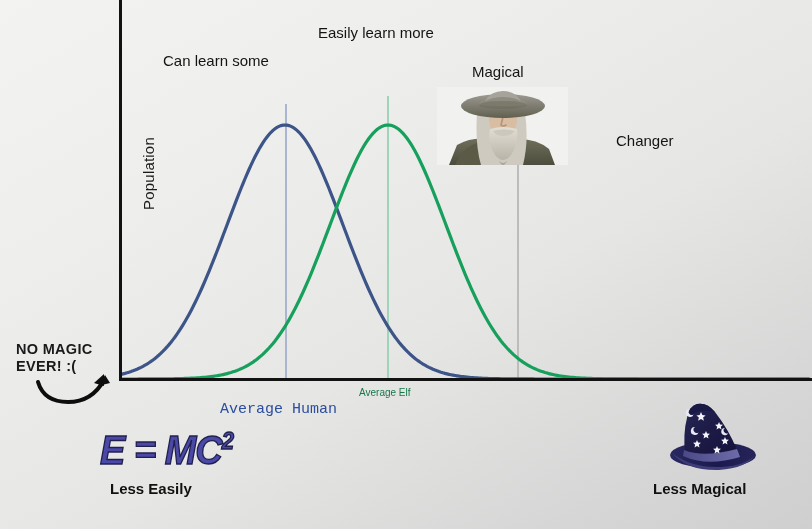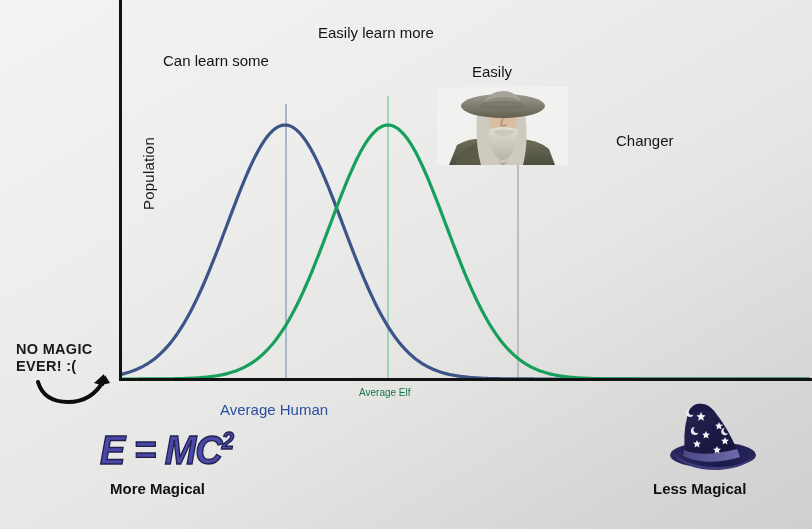--- a/index.html
+++ b/index.html
@@ -78,20 +78,21 @@
   .lbl-easily    { left: 318px; top: 24px; }
   .lbl-gandalf   { left: 472px; top: 63px; }
   .lbl-changer   { left: 616px; top: 132px; }
 
   .lbl-avg-human {
     position: absolute;
     left: 220px; top: 401px;
     font-size: 15px;
     color: #2b4ea0;
     white-space: nowrap;
+    font-family: Liberation Mono, monospace;
   }
   .lbl-avg-elf {
     position: absolute;
     left: 359px; top: 387px;
     font-size: 10px;
     color: #16774b;
     white-space: nowrap;
   }
 
   
@@ -170,21 +171,21 @@
     <path id="curve-human" fill="none" stroke="#3c5488" stroke-width="3.2" stroke-linecap="round" d="M121.0 374.34 L123.0 373.86 L125.0 373.35 L127.0 372.79 L129.0 372.18 L131.0 371.52 L133.0 370.81 L135.0 370.04 L137.0 369.21 L139.0 368.31 L141.0 367.35 L143.0 366.32 L145.0 365.21 L147.0 364.02 L149.0 362.75 L151.0 361.39 L153.0 359.94 L155.0 358.40 L157.0 356.75 L159.0 355.01 L161.0 353.16 L163.0 351.20 L165.0 349.12 L167.0 346.93 L169.0 344.62 L171.0 342.19 L173.0 339.63 L175.0 336.95 L177.0 334.13 L179.0 331.19 L181.0 328.11 L183.0 324.89 L185.0 321.54 L187.0 318.06 L189.0 314.44 L191.0 310.69 L193.0 306.81 L195.0 302.80 L197.0 298.66 L199.0 294.39 L201.0 290.00 L203.0 285.50 L205.0 280.89 L207.0 276.17 L209.0 271.36 L211.0 266.45 L213.0 261.45 L215.0 256.39 L217.0 251.25 L219.0 246.06 L221.0 240.82 L223.0 235.55 L225.0 230.25 L227.0 224.94 L229.0 219.63 L231.0 214.33 L233.0 209.06 L235.0 203.83 L237.0 198.65 L239.0 193.54 L241.0 188.51 L243.0 183.58 L245.0 178.76 L247.0 174.06 L249.0 169.50 L251.0 165.10 L253.0 160.86 L255.0 156.80 L257.0 152.94 L259.0 149.28 L261.0 145.84 L263.0 142.63 L265.0 139.66 L267.0 136.94 L269.0 134.48 L271.0 132.29 L273.0 130.38 L275.0 128.75 L277.0 127.40 L279.0 126.36 L281.0 125.60 L283.0 125.15 L285.0 125.00 L287.0 125.15 L289.0 125.60 L291.0 126.36 L293.0 127.40 L295.0 128.75 L297.0 130.38 L299.0 132.29 L301.0 134.48 L303.0 136.94 L305.0 139.66 L307.0 142.63 L309.0 145.84 L311.0 149.28 L313.0 152.94 L315.0 156.80 L317.0 160.86 L319.0 165.10 L321.0 169.50 L323.0 174.06 L325.0 178.76 L327.0 183.58 L329.0 188.51 L331.0 193.54 L333.0 198.65 L335.0 203.83 L337.0 209.06 L339.0 214.33 L341.0 219.63 L343.0 224.94 L345.0 230.25 L347.0 235.55 L349.0 240.82 L351.0 246.06 L353.0 251.25 L355.0 256.39 L357.0 261.45 L359.0 266.45 L361.0 271.36 L363.0 276.17 L365.0 280.89 L367.0 285.50 L369.0 290.00 L371.0 294.39 L373.0 298.66 L375.0 302.80 L377.0 306.81 L379.0 310.69 L381.0 314.44 L383.0 318.06 L385.0 321.54 L387.0 324.89 L389.0 328.11 L391.0 331.19 L393.0 334.13 L395.0 336.95 L397.0 339.63 L399.0 342.19 L401.0 344.62 L403.0 346.93 L405.0 349.12 L407.0 351.20 L409.0 353.16 L411.0 355.01 L413.0 356.75 L415.0 358.40 L417.0 359.94 L419.0 361.39 L421.0 362.75 L423.0 364.02 L425.0 365.21 L427.0 366.32 L429.0 367.35 L431.0 368.31 L433.0 369.21 L435.0 370.04 L437.0 370.81 L439.0 371.52 L441.0 372.18 L443.0 372.79 L445.0 373.35 L447.0 373.86 L449.0 374.34 L451.0 374.77 L453.0 375.17 L455.0 375.54 L457.0 375.87 L459.0 376.18 L461.0 376.46 L463.0 376.71 L465.0 376.94 L467.0 377.15 L469.0 377.34 L471.0 377.52 L473.0 377.67 L475.0 377.81 L477.0 377.94 L479.0 378.06 L481.0 378.16 L483.0 378.25 L485.0 378.34 L487.0 378.41 L489.0 378.48 L491.0 378.54 L493.0 378.59 L495.0 378.64 L497.0 378.68 L499.0 378.72 L501.0 378.75 L503.0 378.78 L505.0 378.81 L507.0 378.83 L509.0 378.85 L511.0 378.87 L513.0 378.89 L515.0 378.90 L517.0 378.91 L519.0 378.93 L521.0 378.94 L523.0 378.94 L525.0 378.95 L527.0 378.96 L529.0 378.96 L531.0 378.97 L533.0 378.97 L535.0 378.98 L537.0 378.98 L539.0 378.98 L541.0 378.99 L543.0 378.99 L545.0 378.99 L547.0 378.99 L549.0 378.99 L551.0 378.99 L553.0 378.99 L555.0 378.99 L557.0 379.00 L559.0 379.00 L561.0 379.00 L563.0 379.00 L565.0 379.00 L567.0 379.00 L569.0 379.00 L571.0 379.00 L573.0 379.00 L575.0 379.00 L577.0 379.00 L579.0 379.00 L581.0 379.00 L583.0 379.00 L585.0 379.00 L587.0 379.00 L589.0 379.00 L591.0 379.00 L593.0 379.00 L595.0 379.00 L597.0 379.00 L599.0 379.00 L601.0 379.00 L603.0 379.00 L605.0 379.00 L607.0 379.00 L609.0 379.00 L611.0 379.00 L613.0 379.00 L615.0 379.00 L617.0 379.00 L619.0 379.00 L621.0 379.00 L623.0 379.00 L625.0 379.00 L627.0 379.00 L629.0 379.00 L631.0 379.00 L633.0 379.00 L635.0 379.00 L637.0 379.00 L639.0 379.00 L641.0 379.00 L643.0 379.00 L645.0 379.00 L647.0 379.00 L649.0 379.00 L651.0 379.00 L653.0 379.00 L655.0 379.00 L657.0 379.00 L659.0 379.00 L661.0 379.00 L663.0 379.00 L665.0 379.00 L667.0 379.00 L669.0 379.00 L671.0 379.00 L673.0 379.00 L675.0 379.00 L677.0 379.00 L679.0 379.00 L681.0 379.00 L683.0 379.00 L685.0 379.00 L687.0 379.00 L689.0 379.00 L691.0 379.00 L693.0 379.00 L695.0 379.00 L697.0 379.00 L699.0 379.00 L701.0 379.00 L703.0 379.00 L705.0 379.00 L707.0 379.00 L709.0 379.00 L711.0 379.00 L713.0 379.00 L715.0 379.00 L717.0 379.00 L719.0 379.00 L721.0 379.00 L723.0 379.00 L725.0 379.00 L727.0 379.00 L729.0 379.00 L731.0 379.00 L733.0 379.00 L735.0 379.00 L737.0 379.00 L739.0 379.00 L741.0 379.00 L743.0 379.00 L745.0 379.00 L747.0 379.00 L749.0 379.00 L751.0 379.00 L753.0 379.00 L755.0 379.00 L757.0 379.00 L759.0 379.00 L761.0 379.00 L763.0 379.00 L765.0 379.00 L767.0 379.00 L769.0 379.00 L771.0 379.00 L773.0 379.00 L775.0 379.00 L777.0 379.00 L779.0 379.00 L781.0 379.00 L783.0 379.00 L785.0 379.00 L787.0 379.00 L789.0 379.00 L791.0 379.00 L793.0 379.00 L795.0 379.00 L797.0 379.00 L799.0 379.00 L801.0 379.00 L803.0 379.00 L805.0 379.00 L807.0 379.00 L809.0 379.00"></path>
     <path id="curve-elf" fill="none" stroke="#16a05c" stroke-width="3.2" stroke-linecap="round" d="M121.0 378.99 L123.0 378.99 L125.0 378.99 L127.0 378.99 L129.0 378.99 L131.0 378.99 L133.0 378.98 L135.0 378.98 L137.0 378.98 L139.0 378.97 L141.0 378.97 L143.0 378.97 L145.0 378.96 L147.0 378.95 L149.0 378.95 L151.0 378.94 L153.0 378.93 L155.0 378.92 L157.0 378.91 L159.0 378.90 L161.0 378.88 L163.0 378.86 L165.0 378.84 L167.0 378.82 L169.0 378.80 L171.0 378.77 L173.0 378.74 L175.0 378.70 L177.0 378.66 L179.0 378.62 L181.0 378.56 L183.0 378.51 L185.0 378.44 L187.0 378.37 L189.0 378.29 L191.0 378.21 L193.0 378.11 L195.0 378.00 L197.0 377.88 L199.0 377.74 L201.0 377.60 L203.0 377.43 L205.0 377.25 L207.0 377.05 L209.0 376.83 L211.0 376.59 L213.0 376.32 L215.0 376.03 L217.0 375.71 L219.0 375.36 L221.0 374.98 L223.0 374.56 L225.0 374.10 L227.0 373.61 L229.0 373.07 L231.0 372.49 L233.0 371.85 L235.0 371.17 L237.0 370.43 L239.0 369.63 L241.0 368.77 L243.0 367.84 L245.0 366.84 L247.0 365.77 L249.0 364.62 L251.0 363.39 L253.0 362.08 L255.0 360.68 L257.0 359.18 L259.0 357.59 L261.0 355.90 L263.0 354.10 L265.0 352.19 L267.0 350.18 L269.0 348.04 L271.0 345.79 L273.0 343.42 L275.0 340.93 L277.0 338.31 L279.0 335.56 L281.0 332.68 L283.0 329.66 L285.0 326.52 L287.0 323.24 L289.0 319.82 L291.0 316.27 L293.0 312.58 L295.0 308.77 L297.0 304.82 L299.0 300.74 L301.0 296.54 L303.0 292.21 L305.0 287.77 L307.0 283.21 L309.0 278.54 L311.0 273.78 L313.0 268.91 L315.0 263.96 L317.0 258.93 L319.0 253.83 L321.0 248.66 L323.0 243.45 L325.0 238.19 L327.0 232.90 L329.0 227.60 L331.0 222.29 L333.0 216.98 L335.0 211.69 L337.0 206.44 L339.0 201.23 L341.0 196.09 L343.0 191.02 L345.0 186.03 L347.0 181.16 L349.0 176.39 L351.0 171.76 L353.0 167.28 L355.0 162.96 L357.0 158.81 L359.0 154.85 L361.0 151.08 L363.0 147.53 L365.0 144.21 L367.0 141.12 L369.0 138.27 L371.0 135.68 L373.0 133.35 L375.0 131.30 L377.0 129.53 L379.0 128.04 L381.0 126.84 L383.0 125.94 L385.0 125.34 L387.0 125.04 L389.0 125.04 L391.0 125.34 L393.0 125.94 L395.0 126.84 L397.0 128.04 L399.0 129.53 L401.0 131.30 L403.0 133.35 L405.0 135.68 L407.0 138.27 L409.0 141.12 L411.0 144.21 L413.0 147.53 L415.0 151.08 L417.0 154.85 L419.0 158.81 L421.0 162.96 L423.0 167.28 L425.0 171.76 L427.0 176.39 L429.0 181.16 L431.0 186.03 L433.0 191.02 L435.0 196.09 L437.0 201.23 L439.0 206.44 L441.0 211.69 L443.0 216.98 L445.0 222.29 L447.0 227.60 L449.0 232.90 L451.0 238.19 L453.0 243.45 L455.0 248.66 L457.0 253.83 L459.0 258.93 L461.0 263.96 L463.0 268.91 L465.0 273.78 L467.0 278.54 L469.0 283.21 L471.0 287.77 L473.0 292.21 L475.0 296.54 L477.0 300.74 L479.0 304.82 L481.0 308.77 L483.0 312.58 L485.0 316.27 L487.0 319.82 L489.0 323.24 L491.0 326.52 L493.0 329.66 L495.0 332.68 L497.0 335.56 L499.0 338.31 L501.0 340.93 L503.0 343.42 L505.0 345.79 L507.0 348.04 L509.0 350.18 L511.0 352.19 L513.0 354.10 L515.0 355.90 L517.0 357.59 L519.0 359.18 L521.0 360.68 L523.0 362.08 L525.0 363.39 L527.0 364.62 L529.0 365.77 L531.0 366.84 L533.0 367.84 L535.0 368.77 L537.0 369.63 L539.0 370.43 L541.0 371.17 L543.0 371.85 L545.0 372.49 L547.0 373.07 L549.0 373.61 L551.0 374.10 L553.0 374.56 L555.0 374.98 L557.0 375.36 L559.0 375.71 L561.0 376.03 L563.0 376.32 L565.0 376.59 L567.0 376.83 L569.0 377.05 L571.0 377.25 L573.0 377.43 L575.0 377.60 L577.0 377.74 L579.0 377.88 L581.0 378.00 L583.0 378.11 L585.0 378.21 L587.0 378.29 L589.0 378.37 L591.0 378.44 L593.0 378.51 L595.0 378.56 L597.0 378.62 L599.0 378.66 L601.0 378.70 L603.0 378.74 L605.0 378.77 L607.0 378.80 L609.0 378.82 L611.0 378.84 L613.0 378.86 L615.0 378.88 L617.0 378.90 L619.0 378.91 L621.0 378.92 L623.0 378.93 L625.0 378.94 L627.0 378.95 L629.0 378.95 L631.0 378.96 L633.0 378.97 L635.0 378.97 L637.0 378.97 L639.0 378.98 L641.0 378.98 L643.0 378.98 L645.0 378.99 L647.0 378.99 L649.0 378.99 L651.0 378.99 L653.0 378.99 L655.0 378.99 L657.0 378.99 L659.0 379.00 L661.0 379.00 L663.0 379.00 L665.0 379.00 L667.0 379.00 L669.0 379.00 L671.0 379.00 L673.0 379.00 L675.0 379.00 L677.0 379.00 L679.0 379.00 L681.0 379.00 L683.0 379.00 L685.0 379.00 L687.0 379.00 L689.0 379.00 L691.0 379.00 L693.0 379.00 L695.0 379.00 L697.0 379.00 L699.0 379.00 L701.0 379.00 L703.0 379.00 L705.0 379.00 L707.0 379.00 L709.0 379.00 L711.0 379.00 L713.0 379.00 L715.0 379.00 L717.0 379.00 L719.0 379.00 L721.0 379.00 L723.0 379.00 L725.0 379.00 L727.0 379.00 L729.0 379.00 L731.0 379.00 L733.0 379.00 L735.0 379.00 L737.0 379.00 L739.0 379.00 L741.0 379.00 L743.0 379.00 L745.0 379.00 L747.0 379.00 L749.0 379.00 L751.0 379.00 L753.0 379.00 L755.0 379.00 L757.0 379.00 L759.0 379.00 L761.0 379.00 L763.0 379.00 L765.0 379.00 L767.0 379.00 L769.0 379.00 L771.0 379.00 L773.0 379.00 L775.0 379.00 L777.0 379.00 L779.0 379.00 L781.0 379.00 L783.0 379.00 L785.0 379.00 L787.0 379.00 L789.0 379.00 L791.0 379.00 L793.0 379.00 L795.0 379.00 L797.0 379.00 L799.0 379.00 L801.0 379.00 L803.0 379.00 L805.0 379.00 L807.0 379.00 L809.0 379.00"></path>
   </svg>
 
   <div class="axis-y"></div>
   <div class="axis-x"></div>
   <div class="y-axis-title">Population</div>
 
   <div class="lbl lbl-easily">Easily learn more</div>
   <div class="lbl lbl-can-learn">Can learn some</div>
-  <div class="lbl lbl-gandalf">Easily</div>
+  <div class="lbl lbl-gandalf">Magical</div>
   <div class="lbl lbl-changer">Changer</div>
 
   <div class="gandalf">
     <svg width="131" height="78" viewBox="0 0 131 78">
       <defs>
         <linearGradient id="robeG" x1="0" y1="0" x2="0" y2="1">
           <stop offset="0%" stop-color="#6e6e5a"></stop>
           <stop offset="100%" stop-color="#4d4d3d"></stop>
         </linearGradient>
         <linearGradient id="beardG" x1="0" y1="0" x2="0" y2="1">
@@ -233,21 +234,21 @@
 EVER!  :(</div>
   <svg class="arrow-svg" viewBox="0 0 100 45">
     <path d="M8 12 Q14 32 38 32 Q62 32 74 10" fill="none" stroke="#0d0d0d" stroke-width="4" stroke-linecap="round"></path>
     <path d="M74 4 L74 16 L64 13 Z" fill="#0d0d0d"></path>
     <path d="M68 16 L80 13 L75 5 Z" fill="#0d0d0d"></path>
   </svg>
 
   <div class="emc">
     <span>E = MC</span><sup>2</sup>
   </div>
-  <div class="cap cap-less">More Magical</div>
+  <div class="cap cap-less">Less Easily</div>
 
   <svg class="wizard-hat" viewBox="0 0 100 78">
     <defs>
       <linearGradient id="hatBody" x1="0" y1="0" x2="1" y2="1">
         <stop offset="0%" stop-color="#262452"></stop>
         <stop offset="100%" stop-color="#14123a"></stop>
       </linearGradient>
       <linearGradient id="brimG" x1="0" y1="0" x2="1" y2="0">
         <stop offset="0%" stop-color="#2a2860"></stop>
         <stop offset="55%" stop-color="#1b1a4e"></stop>

